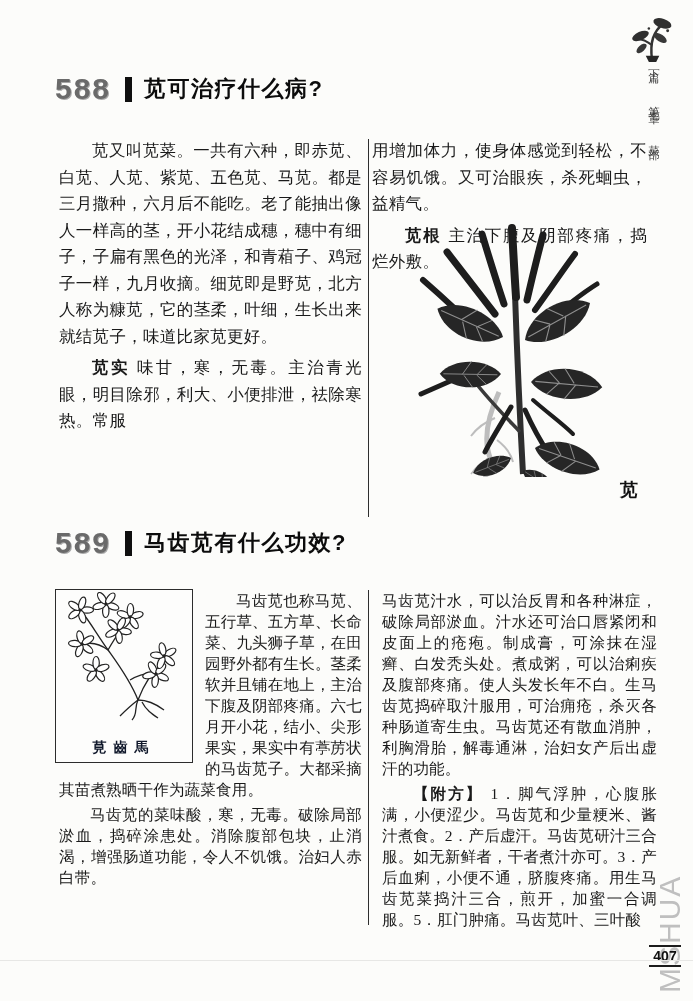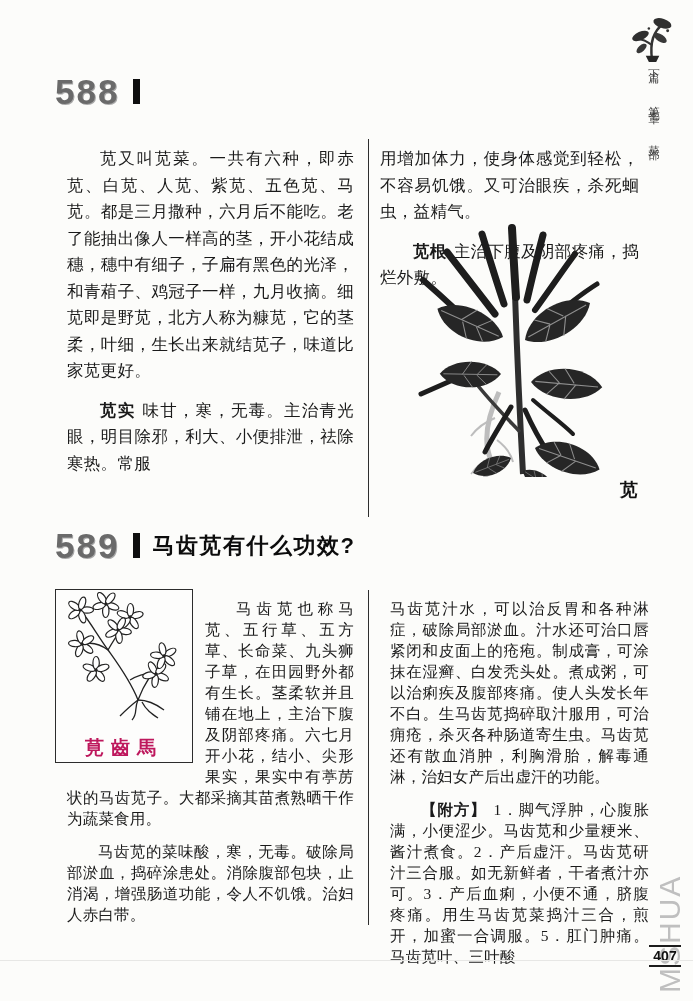--- a/index.html
+++ b/index.html
@@ -5,46 +5,46 @@
   html,body { margin:0; padding:0; background:#ffffff; }
   .page {
     position:relative; width:693px; height:1001px; overflow:hidden;
     background:#fcfcfa; color:#1a1a1a;
     font-family:"Liberation Serif","DejaVu Serif",serif;
   }
 
   
   .sec-header { position:absolute; left:55px; display:flex; align-items:center;
     font-family:"Liberation Sans","DejaVu Sans",sans-serif; }
-  .sec-num { font-size:35px; font-weight:bold; color:#6a6a6a; letter-spacing:2px;
+  .sec-num { font-size:30px; font-weight:bold; color:#6a6a6a; letter-spacing:2px;
     text-shadow:1px 1px 0 #a8a8a8; line-height:1; }
   .sec-bar { width:7px; height:25px; background:#0f0f0f; margin:0 12px 0 14px; }
   .sec-title { font-size:22px; font-weight:bold; color:#0c0c0c; letter-spacing:1.5px; line-height:1; }
 
   
   .col { position:absolute; text-align:justify; }
   .c588 { font-size:16.5px; line-height:26.5px; letter-spacing:0.3px; }
   .c589 { font-size:15.5px; line-height:21px; letter-spacing:0.2px; }
-  .col p { margin:12px; text-indent:2em; }
+  .col p { margin:4px; text-indent:2em; }
   .col p.noindent { text-indent:0; }
   b.lead { font-family:"Liberation Sans","DejaVu Sans",sans-serif; margin-right:7px; }
 
   .vrule { position:absolute; width:1px; background:#2e2e2e; }
 
   
   .fig588 { position:absolute; left:383px; top:222px; width:272px; height:255px; }
   .fig588-caption { position:absolute; left:620px; top:478px; font-size:18px; font-weight:bold;
     font-family:"Liberation Sans","DejaVu Sans",sans-serif; color:#111; }
 
   
   .plant-box { float:left; width:138px; height:174px; border:1px solid #2c2c2c;
     margin:3px 12px 4px 0; box-sizing:border-box; position:relative; background:#fdfdfc; }
   .plant-box svg { display:block; margin:2px auto 0 auto; }
   .plant-box-caption { position:absolute; bottom:4px; left:0; width:100%; text-align:center;
-    font-size:19px; font-weight:bold; letter-spacing:7px; color:#be185d; }
+    font-size:14px; font-weight:bold; letter-spacing:7px; color:#0f172a; }
 
   
   .margin-icon { position:absolute; left:628px; top:14px; }
   .chapter-label { position:absolute; left:646px; writing-mode:vertical-rl;
     font-family:"Liberation Sans","DejaVu Sans",sans-serif; font-size:11.5px;
     letter-spacing:3px; color:#3d3d3d; }
   .chap1 { top:60px; } .chap2 { top:97px; } .chap3 { top:136px; }
 
   .watermark { position:absolute; left:653px; top:993px; transform:rotate(-90deg);
     transform-origin:0 0; font-family:"Liberation Sans","DejaVu Sans",sans-serif;
@@ -75,20 +75,21 @@
           <ellipse cx="7" cy="0" rx="6.5" ry="3.2" transform="rotate(288)"></ellipse>
         </g>
         <circle r="1.6" fill="#222"></circle>
       </g>
     </defs>
   </svg>
 
   <div class="sec-header" style="top:74px;">
     <span class="sec-num">588</span>
     <span class="sec-bar"></span>
+    <span class="sec-title">苋可治疗什么病?</span>
   </div>
 
   <div class="vrule" style="left:368px; top:139px; height:378px;"></div>
 
   <div class="col c588" style="left:55px; top:134px; width:311px;">
     <p>苋又叫苋菜。一共有六种，即赤苋、白苋、人苋、紫苋、五色苋、马苋。都是三月撒种，六月后不能吃。老了能抽出像人一样高的茎，开小花结成穗，穗中有细子，子扁有黑色的光泽，和青葙子、鸡冠子一样，九月收摘。细苋即是野苋，北方人称为糠苋，它的茎柔，叶细，生长出来就结苋子，味道比家苋更好。</p>
     <p><b class="lead">苋实</b><span>味甘，寒，无毒。主治青光眼，明目除邪，利大、小便排泄，祛除寒热。常服</span></p>
   </div>
 
   <div class="col c588" style="left:368px; top:134px; width:283px;">

